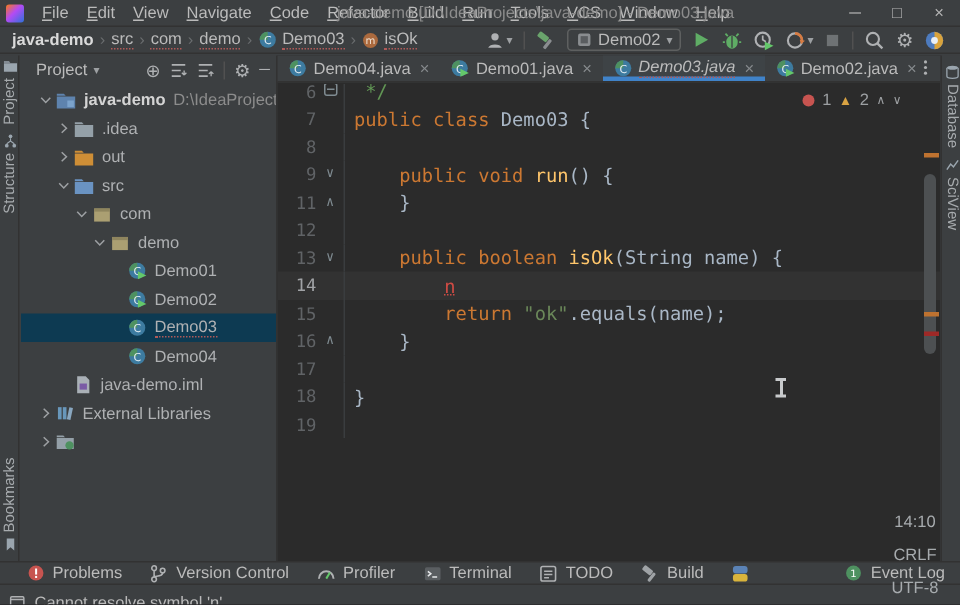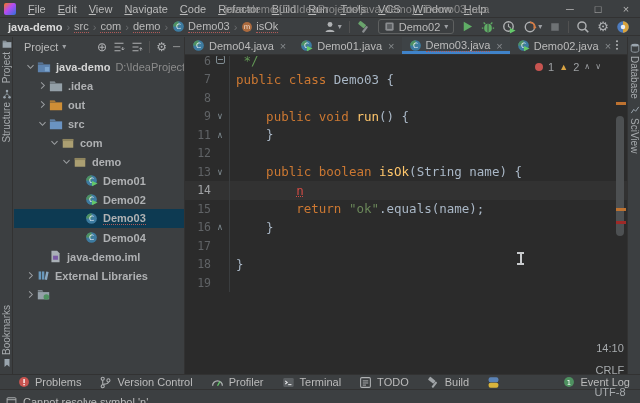--- a/index.html
+++ b/index.html
@@ -50,32 +50,32 @@
   
   #project-panel { position:absolute; left:14px; top:37px; width:171px; height:337px;
     background:#3c3f41; border-right:1px solid #323232; overflow:hidden; }
   #project-header { height:19px; display:flex; align-items:center; padding:0 4px 0 6px; gap:4px; }
   #project-header .title { display:flex; align-items:center; gap:4px; color:#bbbbbb; }
   #project-header .spacer { flex:1; }
   #tree { margin-top:1px; }
   .tree-row { height:19px; display:flex; align-items:center; white-space:nowrap; color:#afb1b3; }
   .tree-row.selected { background:#0d3a52; }
   .tree-row .chev { width:13px; display:inline-flex; justify-content:center; flex:none; }
-  .tree-row .lbl { margin-left:5px;font-weight:bold; }
+  .tree-row .lbl { margin-left:5px; }
   .tree-row.bold .lbl { color:#d4d4d4; font-weight:bold; }
   .tree-row .hint { margin-left:5px; color:#8c8c8c; }
   .tree-row.typo .lbl { border-bottom:1px dotted #b05a58; }
 
   
   #editor { position:absolute; left:185px; top:37px; width:442px; height:337px; background:#2b2b2b; }
   #tabbar { height:18px; background:#3c3f41; border-bottom:1px solid #323232; display:flex; align-items:stretch; position:relative; }
   .tab { display:inline-flex; align-items:center; gap:4px; padding:0 7px; color:#bbbbbb; position:relative; }
   .tab .close { color:#868a8d; font-size:11px; margin-left:2px; }
   .tab.active { background:#3e4346; box-shadow:inset 0 -3px 0 #4083c9; }
-  .tab.error .tablbl { border-bottom:1px dotted #b05a58; }
+  .tab.error .tablbl { border-bottom:1px dotted #b05a58;font-style:italic; }
   #tab-more { position:absolute; right:4px; top:2px; }
 
   #code-area { position:absolute; left:0; top:19px; width:442px; height:318px; overflow:hidden;
     font-family:"DejaVu Sans Mono","Liberation Mono",monospace; font-size:12.5px; }
   #code-lines { position:absolute; left:0; top:-4.5px; width:100%; }
   .cline { height:18.5px; display:flex; align-items:center; position:relative; }
   .cline.caret { background:#323232; }
   .lnum { width:26px; text-align:right; color:#606366; font-size:11.5px; flex:none; }
   .cline.caret .lnum { color:#a1a3a6; }
   .foldc { width:18px; text-align:center; color:#7f8b91; font-size:9px; flex:none; }

